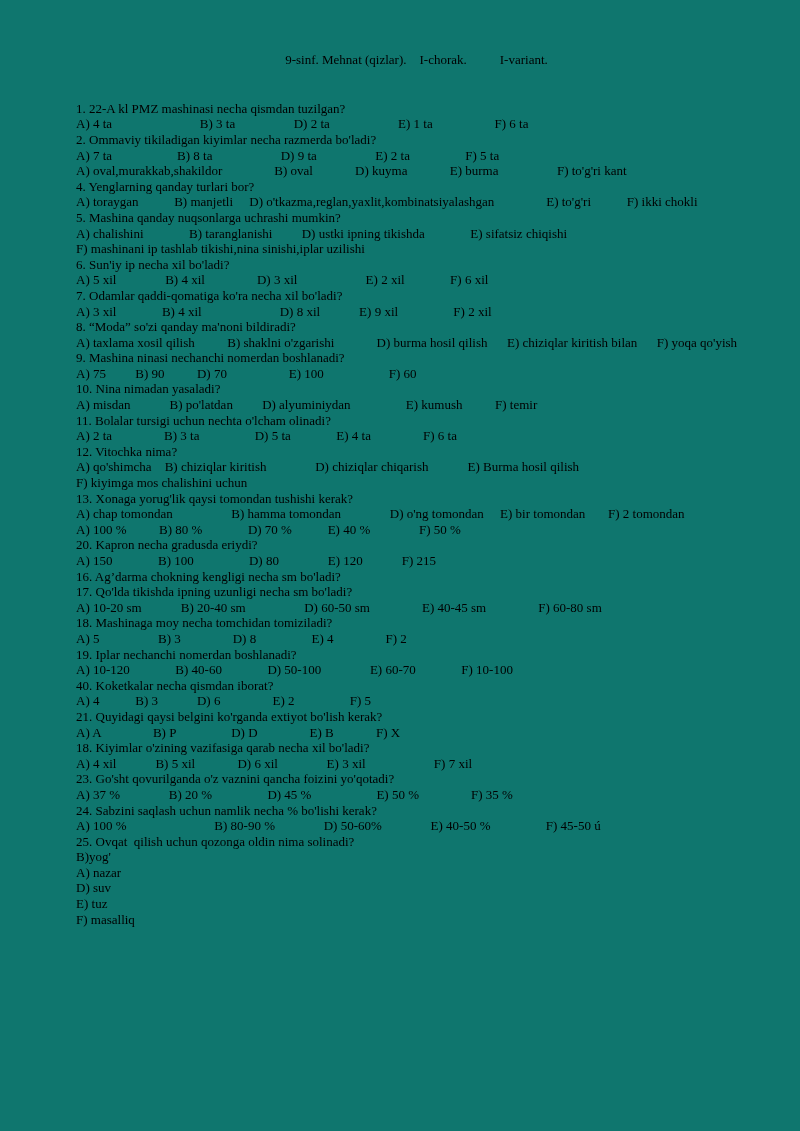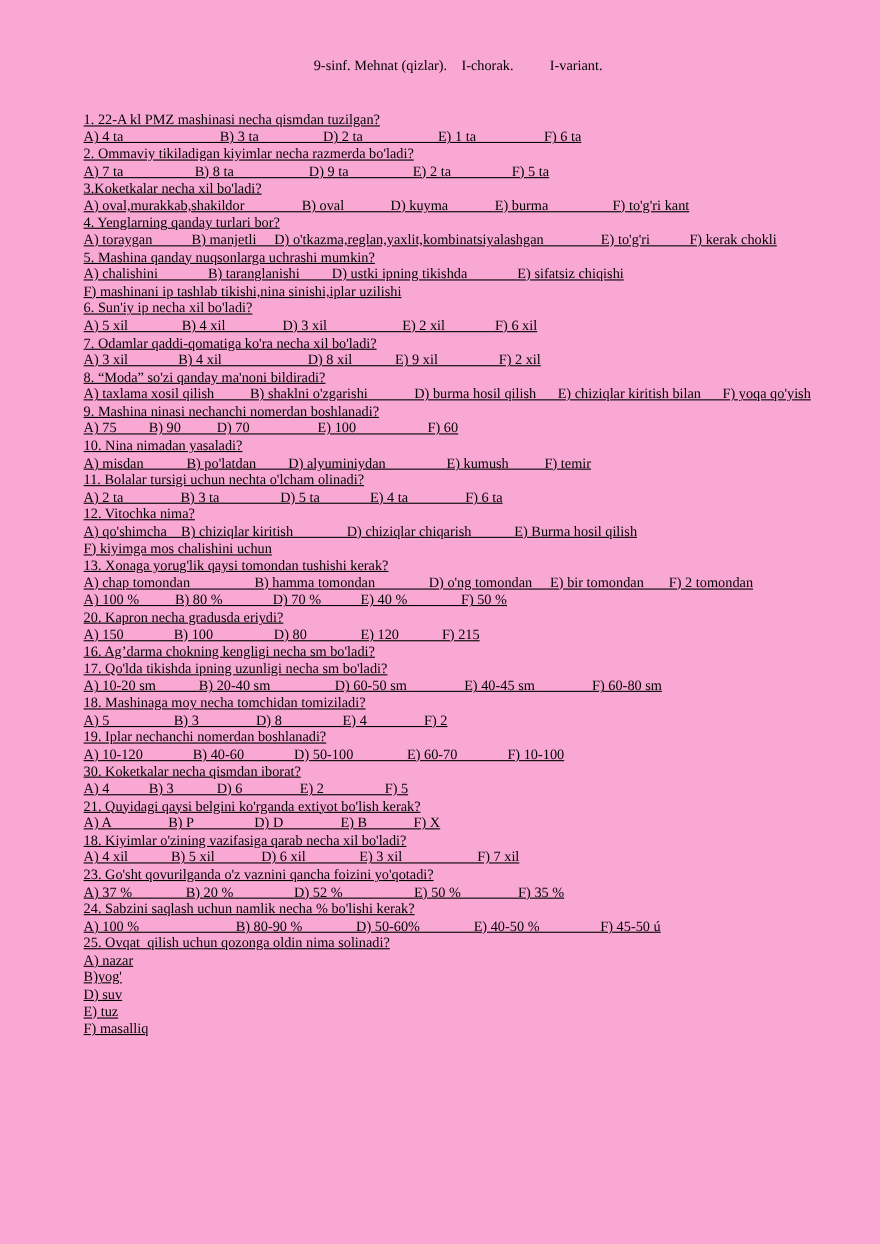--- a/index.html
+++ b/index.html
@@ -5,56 +5,54 @@
   html, body {
     margin: 0;
     padding: 0;
     background: #ffffff;
   }
   .page {
     position: relative;
     width: 800px;
     height: 1131px;
     box-sizing: border-box;
-    background: #f9a8d4;
+    background: #0f766e;
     color: #000000;
     font-family: "Liberation Serif", serif;
     font-size: 13px;
     line-height: 15.6px;
     padding: 36px 56px 0 76px;
     overflow: hidden;
   }
   .title-row {
     text-align: center;
     white-space: pre;
     margin-bottom: 18px;
   }
   .title-part-term { margin-left: 13px; }
   .title-part-variant { margin-left: 33px; }
   .line {
     white-space: pre;
-    text-decoration: underline;
   }
 </style>
 </head>
 <body>
 
 <div class="page">
   <div class="title-row">
     <span>9-sinf. Mehnat (qizlar).</span><span class="title-part-term">I-chorak.</span><span class="title-part-variant">I-variant.</span>
   </div>
   <div>
       <div class="line">1. 22-A kl PMZ mashinasi necha qismdan tuzilgan?</div>
       <div class="line">A) 4 ta                           B) 3 ta                  D) 2 ta                     E) 1 ta                   F) 6 ta</div>
       <div class="line">2. Ommaviy tikiladigan kiyimlar necha razmerda bo'ladi?</div>
       <div class="line">A) 7 ta                    B) 8 ta                     D) 9 ta                  E) 2 ta                 F) 5 ta</div>
-      <div class="line">3.Koketkalar necha xil bo'ladi?</div>
       <div class="line">A) oval,murakkab,shakildor                B) oval             D) kuyma             E) burma                  F) to'g'ri kant</div>
       <div class="line">4. Yenglarning qanday turlari bor?</div>
-      <div class="line">A) toraygan           B) manjetli     D) o'tkazma,reglan,yaxlit,kombinatsiyalashgan                E) to'g'ri           F) kerak chokli</div>
+      <div class="line">A) toraygan           B) manjetli     D) o'tkazma,reglan,yaxlit,kombinatsiyalashgan                E) to'g'ri           F) ikki chokli</div>
       <div class="line">5. Mashina qanday nuqsonlarga uchrashi mumkin?</div>
       <div class="line">A) chalishini              B) taranglanishi         D) ustki ipning tikishda              E) sifatsiz chiqishi</div>
       <div class="line">F) mashinani ip tashlab tikishi,nina sinishi,iplar uzilishi</div>
       <div class="line">6. Sun'iy ip necha xil bo'ladi?</div>
       <div class="line">A) 5 xil               B) 4 xil                D) 3 xil                     E) 2 xil              F) 6 xil</div>
       <div class="line">7. Odamlar qaddi-qomatiga ko'ra necha xil bo'ladi?</div>
       <div class="line">A) 3 xil              B) 4 xil                        D) 8 xil            E) 9 xil                 F) 2 xil</div>
       <div class="line">8. “Moda” so'zi qanday ma'noni bildiradi?</div>
       <div class="line">A) taxlama xosil qilish          B) shaklni o'zgarishi             D) burma hosil qilish      E) chiziqlar kiritish bilan      F) yoqa qo'yish</div>
       <div class="line">9. Mashina ninasi nechanchi nomerdan boshlanadi?</div>
@@ -71,30 +69,30 @@
       <div class="line">A) 100 %          B) 80 %              D) 70 %           E) 40 %               F) 50 %</div>
       <div class="line">20. Kapron necha gradusda eriydi?</div>
       <div class="line">A) 150              B) 100                 D) 80               E) 120            F) 215</div>
       <div class="line">16. Ag’darma chokning kengligi necha sm bo'ladi?</div>
       <div class="line">17. Qo'lda tikishda ipning uzunligi necha sm bo'ladi?</div>
       <div class="line">A) 10-20 sm            B) 20-40 sm                  D) 60-50 sm                E) 40-45 sm                F) 60-80 sm</div>
       <div class="line">18. Mashinaga moy necha tomchidan tomiziladi?</div>
       <div class="line">A) 5                  B) 3                D) 8                 E) 4                F) 2</div>
       <div class="line">19. Iplar nechanchi nomerdan boshlanadi?</div>
       <div class="line">A) 10-120              B) 40-60              D) 50-100               E) 60-70              F) 10-100</div>
-      <div class="line">30. Koketkalar necha qismdan iborat?</div>
+      <div class="line">40. Koketkalar necha qismdan iborat?</div>
       <div class="line">A) 4           B) 3            D) 6                E) 2                 F) 5</div>
       <div class="line">21. Quyidagi qaysi belgini ko'rganda extiyot bo'lish kerak?</div>
       <div class="line">A) A                B) P                 D) D                E) B             F) X</div>
       <div class="line">18. Kiyimlar o'zining vazifasiga qarab necha xil bo'ladi?</div>
       <div class="line">A) 4 xil            B) 5 xil             D) 6 xil               E) 3 xil                     F) 7 xil</div>
       <div class="line">23. Go'sht qovurilganda o'z vaznini qancha foizini yo'qotadi?</div>
-      <div class="line">A) 37 %               B) 20 %                 D) 52 %                    E) 50 %                F) 35 %</div>
+      <div class="line">A) 37 %               B) 20 %                 D) 45 %                    E) 50 %                F) 35 %</div>
       <div class="line">24. Sabzini saqlash uchun namlik necha % bo'lishi kerak?</div>
       <div class="line">A) 100 %                           B) 80-90 %               D) 50-60%               E) 40-50 %                 F) 45-50 ú</div>
       <div class="line">25. Ovqat  qilish uchun qozonga oldin nima solinadi?</div>
+      <div class="line">B)yog'</div>
       <div class="line">A) nazar</div>
-      <div class="line">B)yog'</div>
       <div class="line">D) suv</div>
       <div class="line">E) tuz</div>
       <div class="line">F) masalliq</div>
     </div>
 </div>
 
 </body></html>

